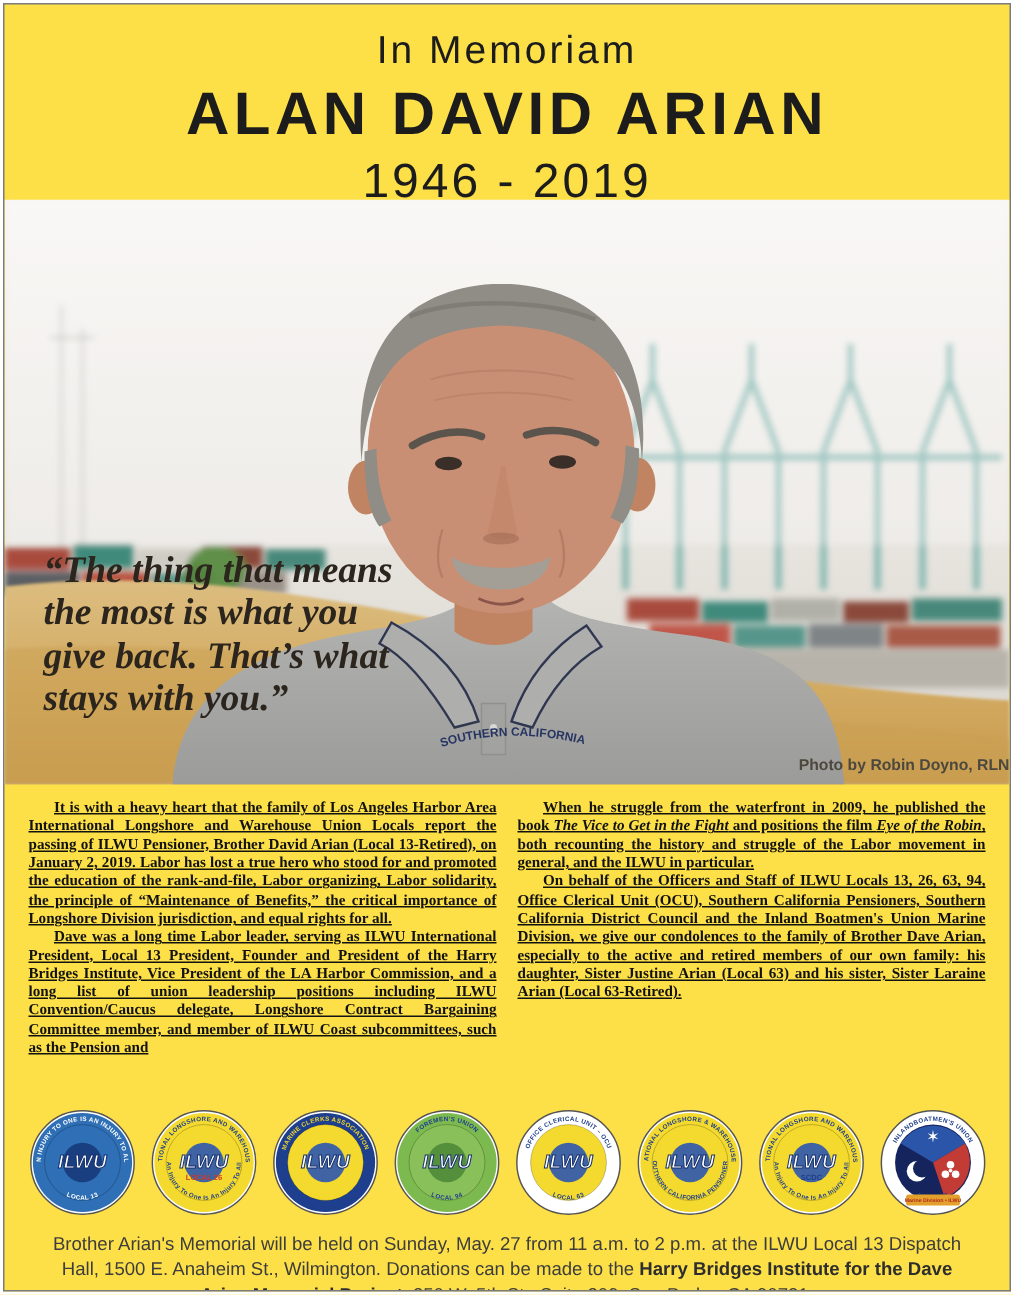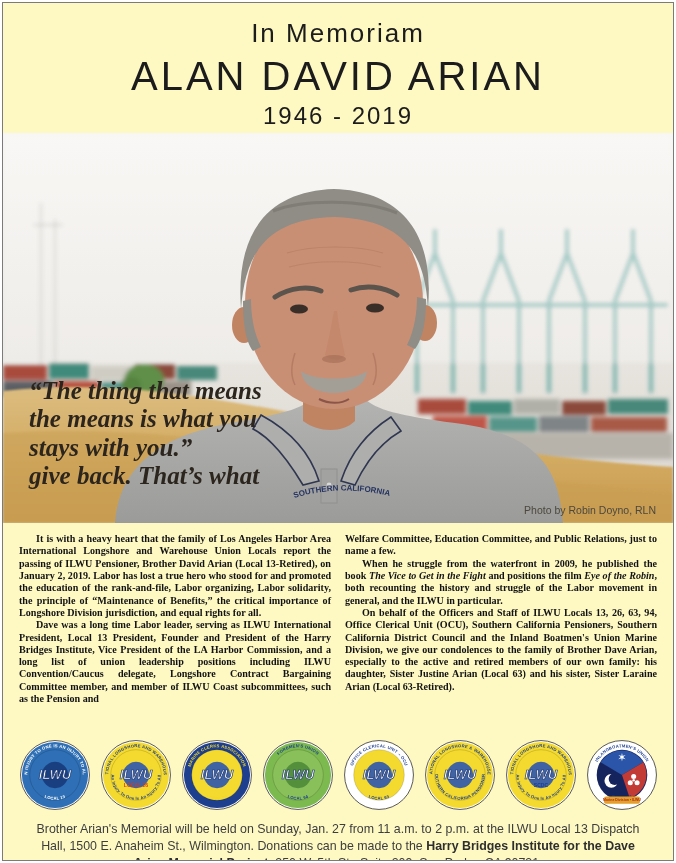--- a/index.html
+++ b/index.html
@@ -1,39 +1,39 @@
 <!DOCTYPE html>
 <html><head>
 <meta charset="utf-8">
 <style>
   html,body{margin:0;padding:0;background:#ffffff;}
   body{width:676px;height:863px;font-family:"Liberation Sans",sans-serif;}
   .page{position:relative;width:672px;height:859px;margin:2px;border:1px solid #7b7b7b;
-        box-sizing:border-box;overflow:hidden;background:#fef9c3;}
+        box-sizing:border-box;overflow:hidden;background:#fde047;}
 
   
   .header{height:130px;text-align:center;padding-top:15px;box-sizing:border-box;color:#1c1c1c;}
   .memoriam{font-size:26px;letter-spacing:2px;font-weight:400;}
-  .big-name{font-size:40px;letter-spacing:3px;margin-top:5px;font-weight:400;}
-  .years{font-size:24px;letter-spacing:2px;margin-top:3px;font-weight:400;}
+  .big-name{font-size:40px;letter-spacing:3px;margin-top:5px;font-weight:700;}
+  .years{font-size:32px;letter-spacing:2px;margin-top:3px;font-weight:400;}
 
   
   .photo{position:relative;height:390px;overflow:hidden;}
   .photo svg.scene{display:block;width:100%;height:100%;}
-  .quote{position:absolute;left:26px;top:244px;width:330px;
+  .quote{position:absolute;left:26px;top:234px;width:330px;
          font-family:"Liberation Serif",serif;font-style:italic;font-weight:bold;
          font-size:25px;line-height:1.13;color:#2b251d;}
-  .credit{position:absolute;right:17px;bottom:7px;font-size:10.5px;color:#4c483e;font-weight:normal;}
+  .credit{position:absolute;right:0;bottom:7px;font-size:10.5px;color:#4c483e;font-weight:bold;}
 
   
   .article{height:214px;display:flex;gap:14px;padding:10px 16px 0;box-sizing:border-box;
            font-family:"Liberation Serif",serif;font-weight:bold;color:#121212;}
   .col{flex:1;font-size:10.1px;line-height:1.22;text-align:justify;}
   .col p{margin:0;}
-  .indent{text-indent:17px;}
+  .indent{text-indent:17px;text-decoration:underline;}
 
   
   .seals{height:76px;display:flex;justify-content:center;align-items:center;gap:9px;padding:0 8px;}
   .seal{width:72px;height:72px;flex:0 0 auto;}
   .seal svg{width:72px;height:72px;display:block;}
   .seal text{font-family:"Liberation Sans",sans-serif;}
   .rim{font-size:4.3px;font-weight:bold;letter-spacing:.25px;}
   .ilwu-text{fill:#ffffff;stroke:#16306e;stroke-width:.7px;font-style:italic;font-weight:900;
              font-size:13px;letter-spacing:.3px;}
   .seal-sub{font-weight:bold;font-size:5.2px;}
@@ -151,34 +151,33 @@
         <path d="M292,220 C288,232 288,244 292,252" stroke="#a8705a" stroke-width="1.5" fill="none" opacity=".6"></path>
         <path d="M370,220 C374,232 374,244 370,252" stroke="#a8705a" stroke-width="1.5" fill="none" opacity=".6"></path>
         <text font-size="8" fill="#273562" font-weight="bold">
           <textPath href="#shirtArc" startOffset="50%" text-anchor="middle">SOUTHERN CALIFORNIA</textPath>
         </text>
       </g>
     </svg>
 
     <div class="quote">
       <div>“The thing that means</div>
-      <div>the means is what you</div>
+      <div>the most is what you</div>
+      <div>give back. That’s what</div>
       <div>stays with you.”</div>
-      <div>give back. That’s what</div>
     </div>
     <div class="credit">Photo by Robin Doyno, RLN</div>
   </div>
 
   <div class="article">
     <div class="col">
       <p class="indent">It is with a heavy heart that the family of Los Angeles Harbor Area International Longshore and Warehouse Union Locals report the passing of ILWU Pensioner, Brother David Arian (Local 13-Retired), on January 2, 2019. Labor has lost a true hero who stood for and promoted the education of the rank-and-file, Labor organizing, Labor solidarity, the principle of “Maintenance of Benefits,” the critical importance of Longshore Division jurisdiction, and equal rights for all.</p>
       <p class="indent">Dave was a long time Labor leader, serving as ILWU International President, Local 13 President, Founder and President of the Harry Bridges Institute, Vice President of the LA Harbor Commission, and a long list of union leadership positions including ILWU Convention/Caucus delegate, Longshore Contract Bargaining Committee member, and member of  ILWU Coast subcommittees, such as the Pension and</p>
     </div>
     <div class="col">
-      <p>Welfare Committee, Education Committee, and Public Relations, just to name a few.</p>
       <p class="indent"><span>When he struggle from the waterfront in 2009, he published the book </span><i>The Vice to Get in the Fight</i><span> and positions the film </span><i>Eye of the Robin</i><span>, both recounting the history and struggle of the Labor movement in general, and the ILWU in particular.</span></p>
       <p class="indent">On behalf of the Officers and Staff of ILWU Locals 13, 26, 63, 94, Office Clerical Unit (OCU), Southern California Pensioners, Southern California District Council and the Inland Boatmen's Union Marine Division, we give our condolences to the family of Brother Dave Arian, especially to the active and retired members of our own family: his daughter, Sister Justine Arian (Local 63) and his sister, Sister Laraine Arian (Local 63-Retired).</p>
     </div>
   </div>
 
   <div class="seals">
 
     <div class="seal">
       <svg viewBox="0 0 74 74">
         <defs>
@@ -320,15 +319,15 @@
         </g>
         <text class="rim"><textPath href="#t7" startOffset="50%" text-anchor="middle" fill="#1e3f8e">INLANDBOATMEN'S UNION</textPath></text>
         <text class="rim"><textPath href="#b7" startOffset="50%" text-anchor="middle" fill="#1e3f8e">NOV 1918</textPath></text>
         <rect x="18.5" y="59" width="37" height="7.5" rx="2" fill="#e3a02b"></rect>
         <text x="37" y="64.2" text-anchor="middle" font-size="3.6" font-weight="bold" fill="#b22a20">Marine Division • ILWU</text>
       </svg>
     </div>
 
   </div>
 
-  <div class="footer"><span>Brother Arian's Memorial will be held on Sunday, Jan. 27 from 11 a.m. to 2 p.m. at the ILWU Local 13 Dispatch Hall, 1500 E. Anaheim St., Wilmington. Donations can be made to the </span><b>Harry Bridges Institute for the Dave Arian Memorial Project</b><span>, 350 W. 5th St., Suite 209, San Pedro, CA 90731.</span></div>
+  <div class="footer"><span>Brother Arian's Memorial will be held on Sunday, May. 27 from 11 a.m. to 2 p.m. at the ILWU Local 13 Dispatch Hall, 1500 E. Anaheim St., Wilmington. Donations can be made to the </span><b>Harry Bridges Institute for the Dave Arian Memorial Project</b><span>, 350 W. 5th St., Suite 209, San Pedro, CA 90731.</span></div>
 
 </div>
 
 </body></html>

